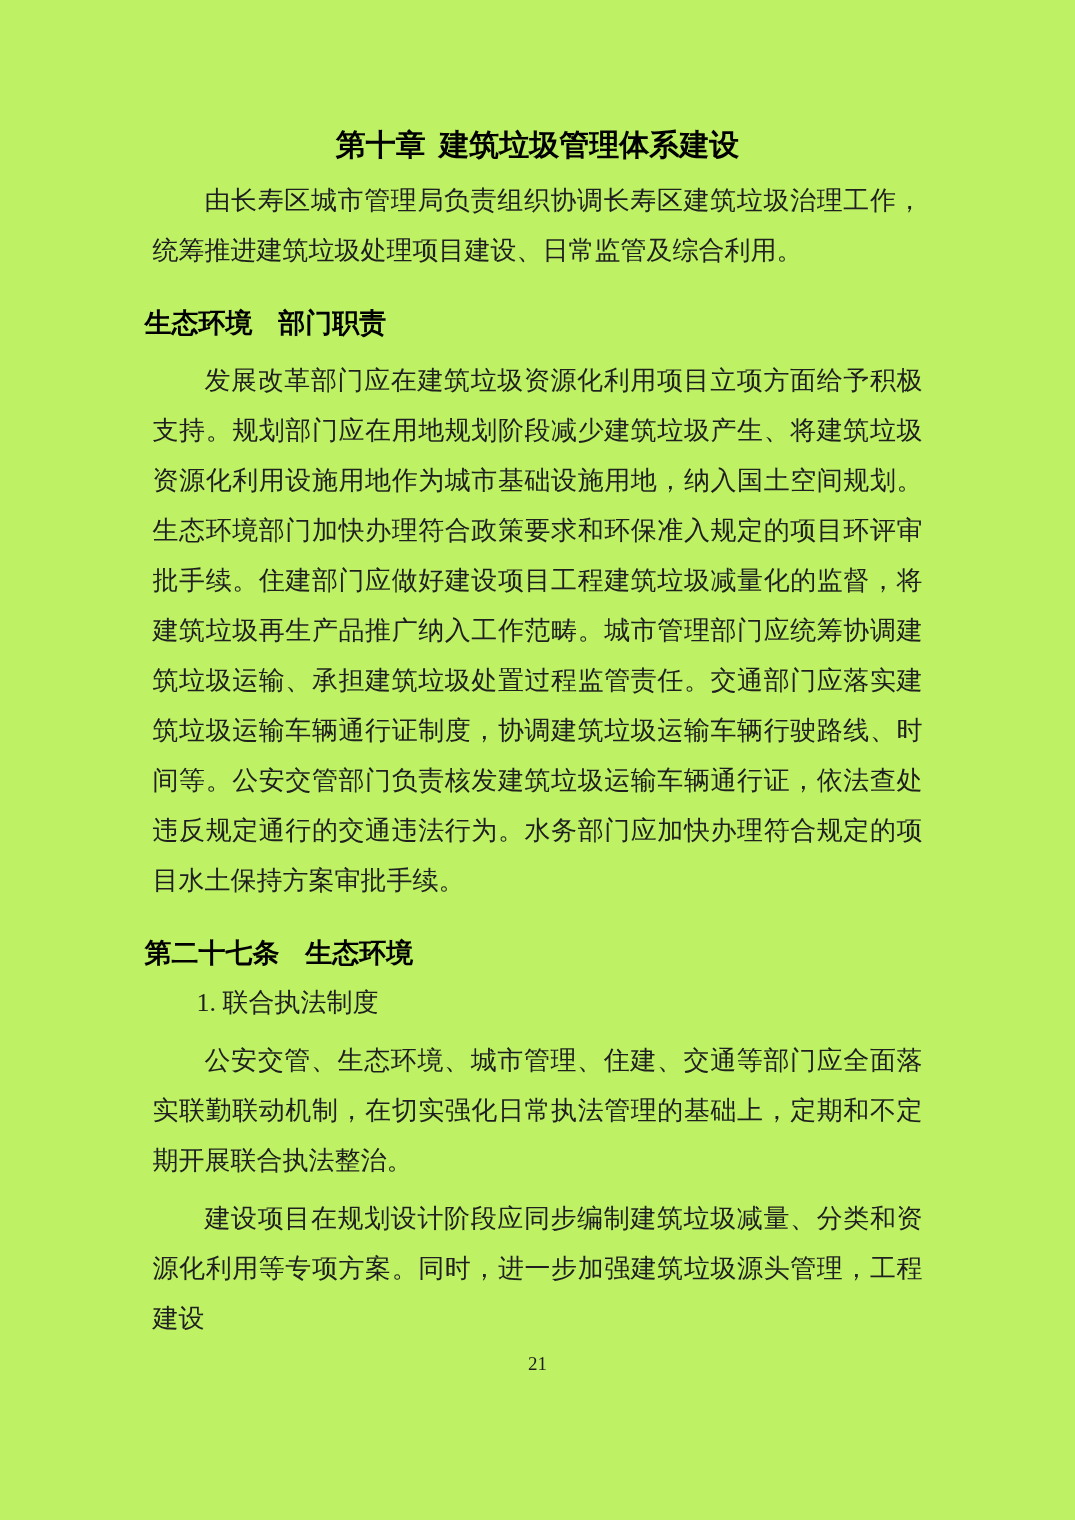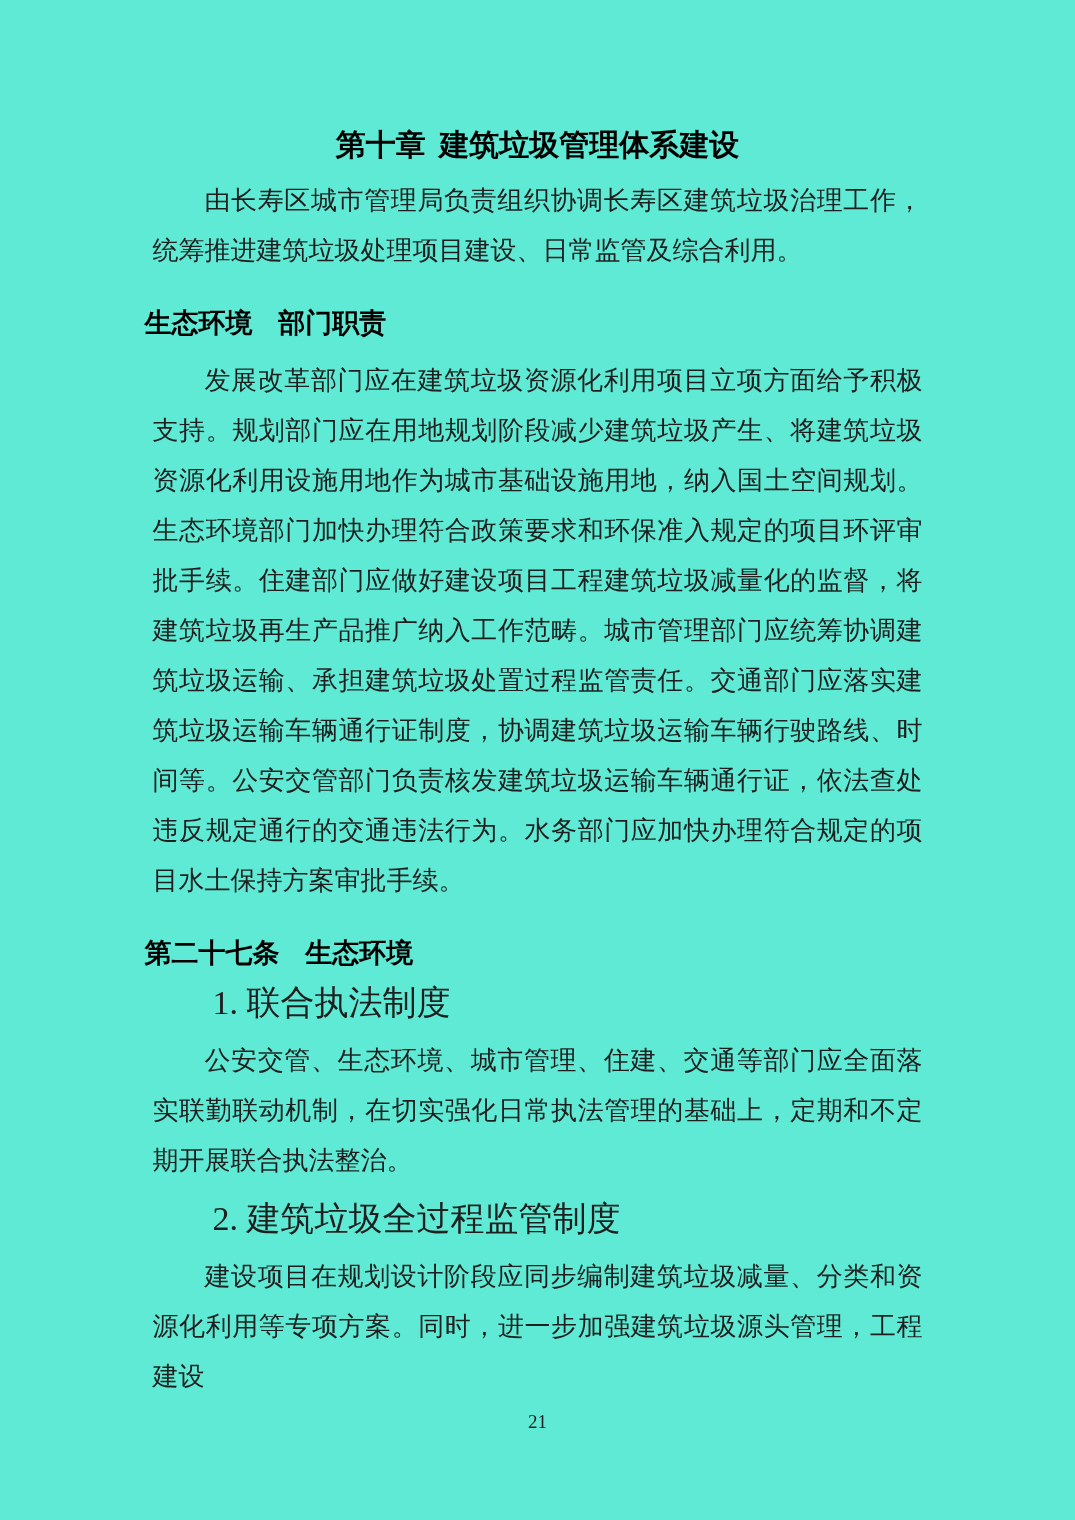--- a/index.html
+++ b/index.html
@@ -6,21 +6,21 @@
   body {
     width: 1075px;
     height: 1520px;
     background: #ffffff;
     font-family: "Liberation Serif", "DejaVu Serif", serif;
     color: #1f1f1f;
   }
   .page {
     width: 1075px;
     height: 1520px;
-    background: #5eead4;
+    background: #bef264;
     overflow: hidden;
   }
   .content {
     width: 786px;
     margin: 0 auto;
     padding-top: 122px;
   }
   .doc-title {
     font-size: 30px;
     font-weight: bold;
@@ -42,21 +42,21 @@
   }
   .body-para {
     font-size: 26px;
     line-height: 50px;
     color: #1f1f1f;
     text-align: justify;
     text-indent: 2em;
     margin: 8px;
   }
   .sub-label {
-    font-size: 34px;
+    font-size: 26px;
     line-height: 50px;
     color: #1f1f1f;
     text-indent: 2em;
     margin: 0;
   }
   .page-number {
     text-align: center;
     font-size: 19px;
     line-height: 24px;
     color: #1f1f1f;
@@ -82,20 +82,19 @@
     </div>
 
     <div class="section">
       <h2 class="section-heading">
         <span class="num">第二十七条</span><span>生态环境</span>
       </h2>
 
       <p class="sub-label">1. 联合执法制度</p>
       <p class="body-para">公安交管、生态环境、城市管理、住建、交通等部门应全面落实联勤联动机制，在切实强化日常执法管理的基础上，定期和不定期开展联合执法整治。</p>
 
-      <p class="sub-label">2. 建筑垃圾全过程监管制度</p>
       <p class="body-para">建设项目在规划设计阶段应同步编制建筑垃圾减量、分类和资源化利用等专项方案。同时，进一步加强建筑垃圾源头管理，工程建设</p>
     </div>
 
     <div class="page-number">21</div>
 
   </div>
 </div>
 
 </body></html>

